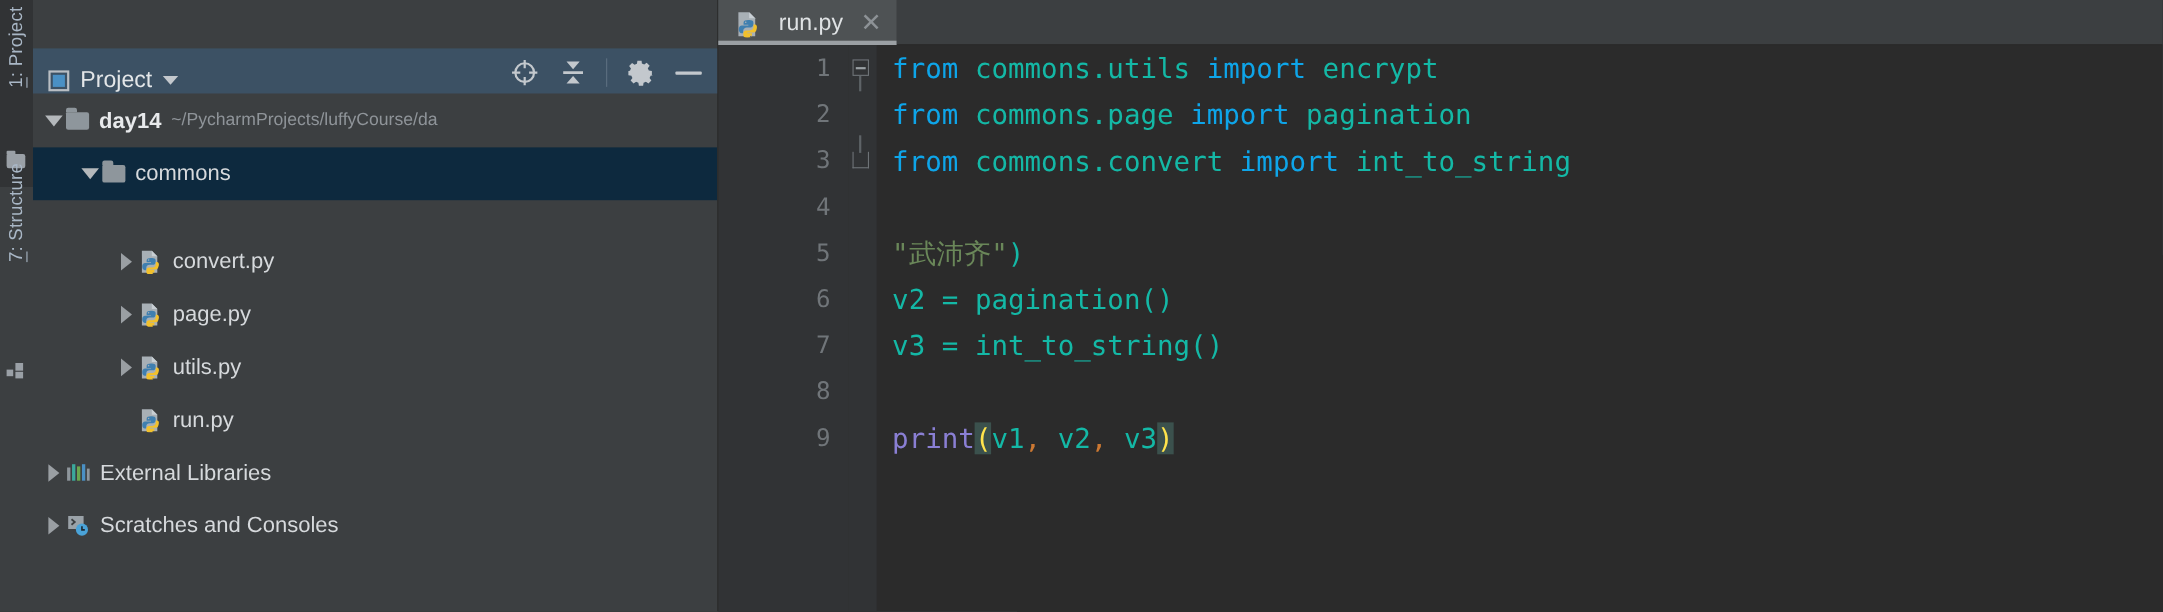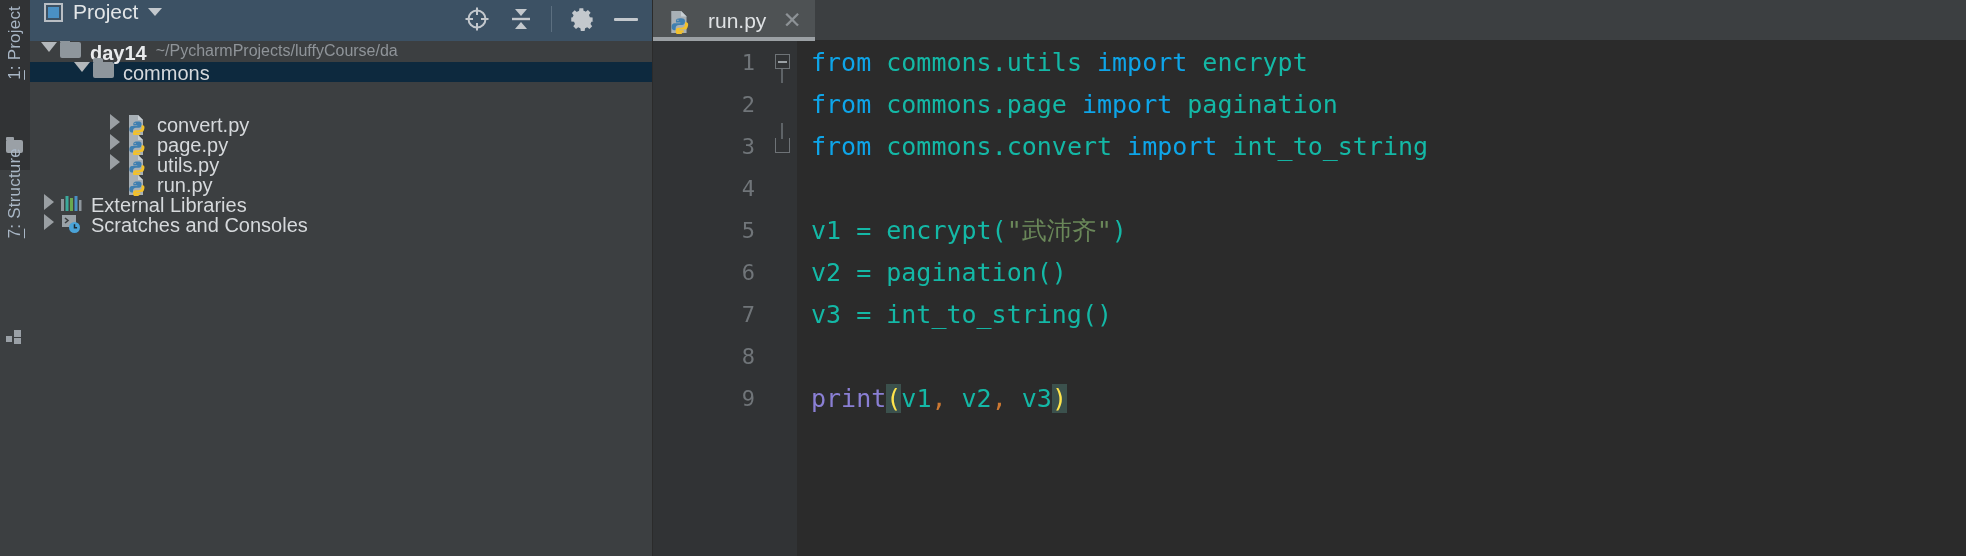--- a/index.html
+++ b/index.html
@@ -59,23 +59,24 @@
   
   .project-panel {
     width: 623px; flex: 0 0 623px; height: 556px;
     background: #3c3f41;
     display: flex; flex-direction: column;
     border-right: 1px solid #2b2b2b;
     position: relative;
   }
   .panel-header {
     height: 41px; background: #3c5164;
-    display: flex; align-items: flex-start;
+    display: flex; align-items: flex-end;
     padding: 0 6px 0 14px;
     flex: 0 0 41px;
+    margin-top: 44px;
   }
   .panel-title-group { display: flex; align-items: center; gap: 10px; }
   .panel-badge {
     width: 19px; height: 19px;
     border: 2px solid #b9bec4; background: #3c5164;
     display: flex; align-items: center; justify-content: center;
   }
   .panel-badge i { width: 11px; height: 11px; background: #4a90c4; display: block; }
   .panel-title { color: #e3e6e8; font-size: 21px; }
   .caret-down {
@@ -88,21 +89,21 @@
   .tool-btn {
     width: 40px; height: 38px;
     display: flex; align-items: center; justify-content: center;
   }
   .tool-sep { width: 1px; height: 26px; background: #5c6f80; margin: 0 6px; }
   .minimize-bar { width: 24px; height: 3px; background: #c3c8cd; border-radius: 1px; }
 
   
   .tree { flex: 1; overflow: hidden; padding-top: 1px; }
   .tree-row {
-    height: 20px; display: flex; align-items: flex-start;
+    height: 48px; display: flex; align-items: center;
     font-size: 20px; color: #d6d9dc;
     white-space: nowrap; padding-right: 4px;
   }
   .tree-row.selected { background: #0d293e; }
   .tw {
     width: 22px; flex: 0 0 22px;
     display: flex; align-items: center; justify-content: center;
   }
   .tri-down {
     width: 0; height: 0;
@@ -396,21 +397,21 @@
           </div>
           <div class="fold-tip" style="top: 28px; height: 14px;"></div>
           <div class="fold-mark" style="top: 97px; border-top: none;"></div>
           <div class="fold-tip" style="top: 82px; height: 16px;"></div>
         </div>
       <div class="code-lines" id="codelines">
           <div class="code-line"><span class="kw">from</span><span class="txt"> commons.utils </span><span class="kw">import</span><span class="txt"> encrypt</span></div>
           <div class="code-line"><span class="kw">from</span><span class="txt"> commons.page </span><span class="kw">import</span><span class="txt"> pagination</span></div>
           <div class="code-line"><span class="kw">from</span><span class="txt"> commons.convert </span><span class="kw">import</span><span class="txt"> int_to_string</span></div>
           <div class="code-line"></div>
-          <div class="code-line"><span class="txt">v1 = encrypt(</span><span class="str">"武沛齐"</span><span class="txt">)</span></div>
+          <div class="code-line"><span class="str">"武沛齐"</span><span class="txt">)</span></div>
           <div class="code-line"><span class="txt">v2 = pagination()</span></div>
           <div class="code-line"><span class="txt">v3 = int_to_string()</span></div>
           <div class="code-line"></div>
           <div class="code-line"><span class="blt">print</span><span class="punc-hl">(</span><span class="txt">v1</span><span class="comma">,</span><span class="txt"> v2</span><span class="comma">,</span><span class="txt"> v3</span><span class="punc-hl">)</span></div>
           <div class="code-line"></div>
         </div>
     </div>
   </div>
 
 </div>

